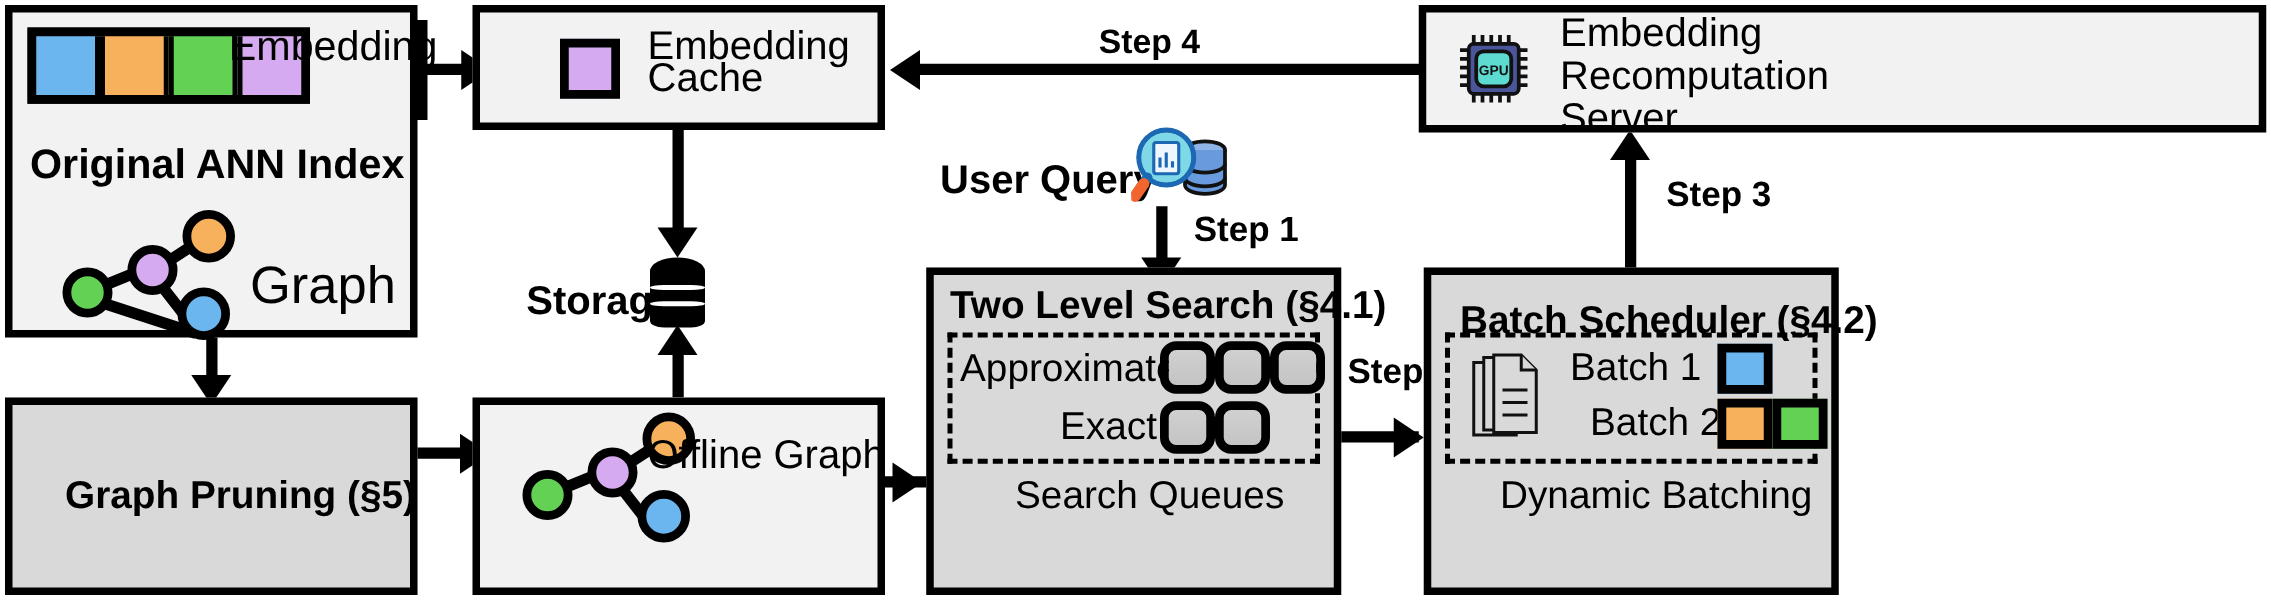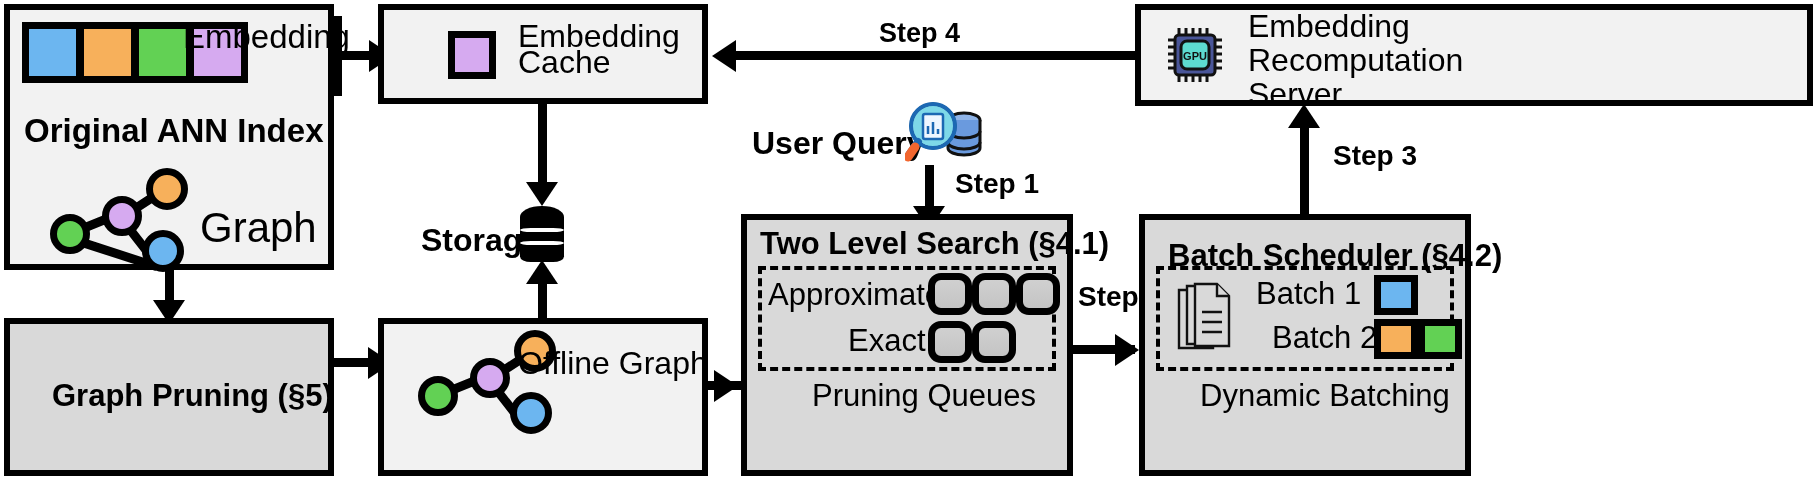--- a/index.html
+++ b/index.html
@@ -156,21 +156,21 @@
 
   <div class="plain" style="left:768px;top:277px;font-size:31px;">Approximate</div>
   <div class="qcell" style="left:928px;top:273px;width:44px;height:42px;"></div>
   <div class="qcell" style="left:972px;top:273px;width:44px;height:42px;"></div>
   <div class="qcell" style="left:1016px;top:273px;width:44px;height:42px;"></div>
 
   <div class="plain" style="left:848px;top:323px;font-size:31px;">Exact</div>
   <div class="qcell" style="left:928px;top:321px;width:44px;height:42px;"></div>
   <div class="qcell" style="left:972px;top:321px;width:44px;height:42px;"></div>
 
-  <div class="plain" style="left:812px;top:378px;font-size:31px;">Pruning Queues</div>
+  <div class="plain" style="left:812px;top:378px;font-size:31px;">Search Queues</div>
 
   <div class="ln hline" style="left:1073px;top:345px;width:62px;"></div>
   <div class="ahead ar-right" style="left:1115px;top:334px;"></div>
   <div class="steplbl" style="left:1075px;top:281px;font-size:28px;">Step 2</div>
 
   <div class="box grey" style="left:1139px;top:214px;width:332px;height:262px;"></div>
   <div class="title" style="left:1168px;top:238px;font-size:31px;">Batch Scheduler (§4.2)</div>
 
   <div class="dashbox" style="left:1156px;top:266px;width:298px;height:105px;"></div>
 

